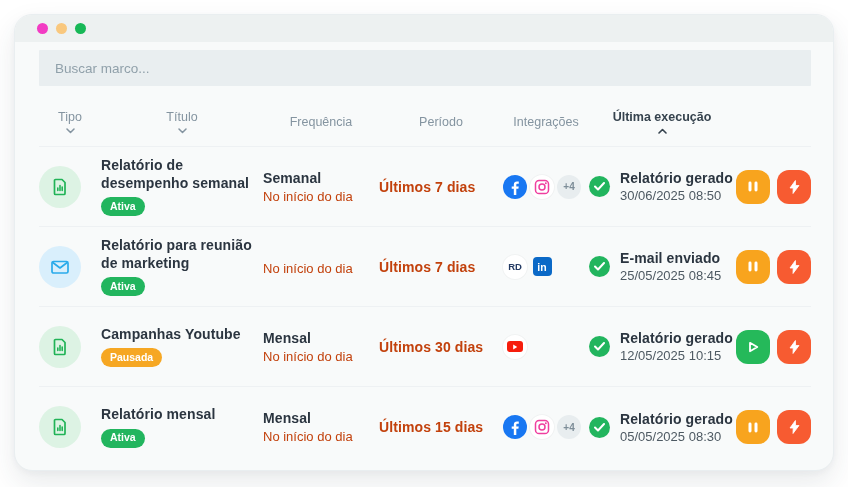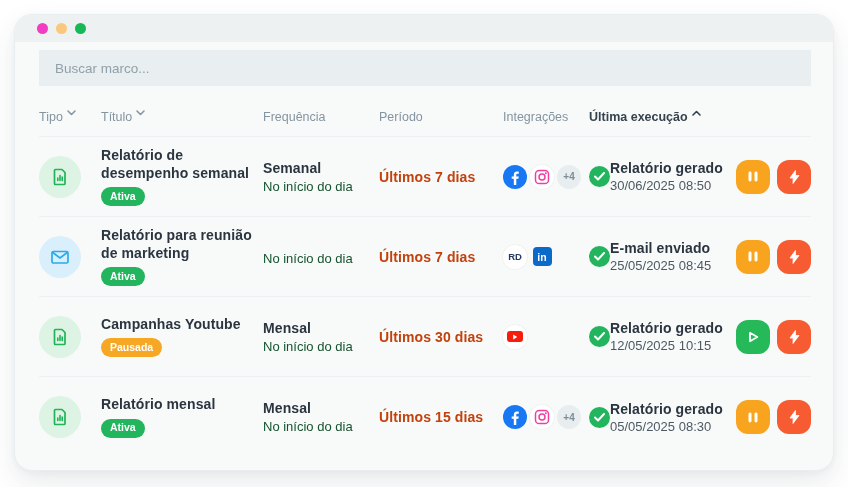--- a/index.html
+++ b/index.html
@@ -28,21 +28,21 @@
   .searchbar input {
     border:none; outline:none; background:transparent; width:100%;
     font-family:"Liberation Sans", sans-serif; font-size:13.5px; color:#5d6b75;
   }
   .searchbar input::placeholder { color:#90a0aa; }
 
   .thead {
     display:flex; align-items:center; padding:24px 0 12px 0;
     border-bottom:1px solid #eef1f3; flex:0 0 auto;
   }
-  .th { font-size:12.5px; color:#8494a0; display:flex; gap:4px; }
+  .th { font-size:12.5px; color:#8494a0; display:flex; align-items:center; gap:4px;flex-direction:column; }
   .th.active { color:#36434e; font-weight:bold; }
   .chev { display:inline-block; }
 
   .col-tipo   { width:62px;  flex:0 0 auto; }
   .col-titulo { width:162px; flex:0 0 auto; }
   .col-freq   { width:116px; flex:0 0 auto; }
   .col-per    { width:124px; flex:0 0 auto; }
   .col-integ  { width:86px;  flex:0 0 auto; }
   .col-exec   { flex:1; }
   .col-act    { width:76px; flex:0 0 auto; display:flex; gap:7px; justify-content:flex-end; }
@@ -57,21 +57,21 @@
   .type-green { background:#ddf3e4; }
   .type-blue  { background:#d9effc; }
 
   .title { font-size:14px; font-weight:bold; color:#2b3540; line-height:1.25; letter-spacing:0.1px; }
   .badge {
     display:inline-block; margin-top:5px; padding:2.5px 9px; border-radius:10px;
     font-size:10.5px; font-weight:bold; color:#ffffff; line-height:1.3;
   }
 
   .freq-main { font-size:14px; color:#2b3540; font-weight:bold; letter-spacing:0.1px; }
-  .freq-sub  { font-size:13px; color:#14532d; margin-top:3px; }
+  .freq-sub  { font-size:13px; color:#c2410c; margin-top:3px; }
   .periodo   { font-size:14px; color:#c2410c; font-weight:bold; letter-spacing:0.1px; }
 
   .integ-wrap { display:flex; align-items:center; gap:3px; }
   .icircle {
     width:24px; height:24px; border-radius:50%;
     display:flex; align-items:center; justify-content:center; flex:0 0 auto;
   }
   .ic-white { background:#ffffff; box-shadow:0 0 0 1px rgba(0,0,0,0.03); }
   .ic-gray  { background:#e8edef; }
   .more-txt { font-size:10px; color:#7d8d98; font-weight:bold; }
@@ -79,21 +79,21 @@
   .li-sq {
     width:19px; height:19px; border-radius:4px; background:#0b69c7;
     display:flex; align-items:center; justify-content:center;
     color:#ffffff; font-size:10.5px; font-weight:bold;
   }
   .yt-rect {
     width:16px; height:11px; border-radius:3px; background:#f61d0c;
     display:flex; align-items:center; justify-content:center;
   }
 
-  .exec { display:flex; align-items:center; gap:0; }
+  .exec { display:flex; align-items:center; gap:10px; }
   .check-circle {
     width:21px; height:21px; border-radius:50%; background:#22b55e;
     display:flex; align-items:center; justify-content:center; flex:0 0 auto;
   }
   .exec-main { font-size:14px; color:#2b3540; font-weight:bold; letter-spacing:0.1px; }
   .exec-sub  { font-size:13px; color:#4d5962; margin-top:2px; }
 
   .abtn {
     width:34px; height:34px; border:none; border-radius:12px; cursor:pointer;
     display:flex; align-items:center; justify-content:center; padding:0;

